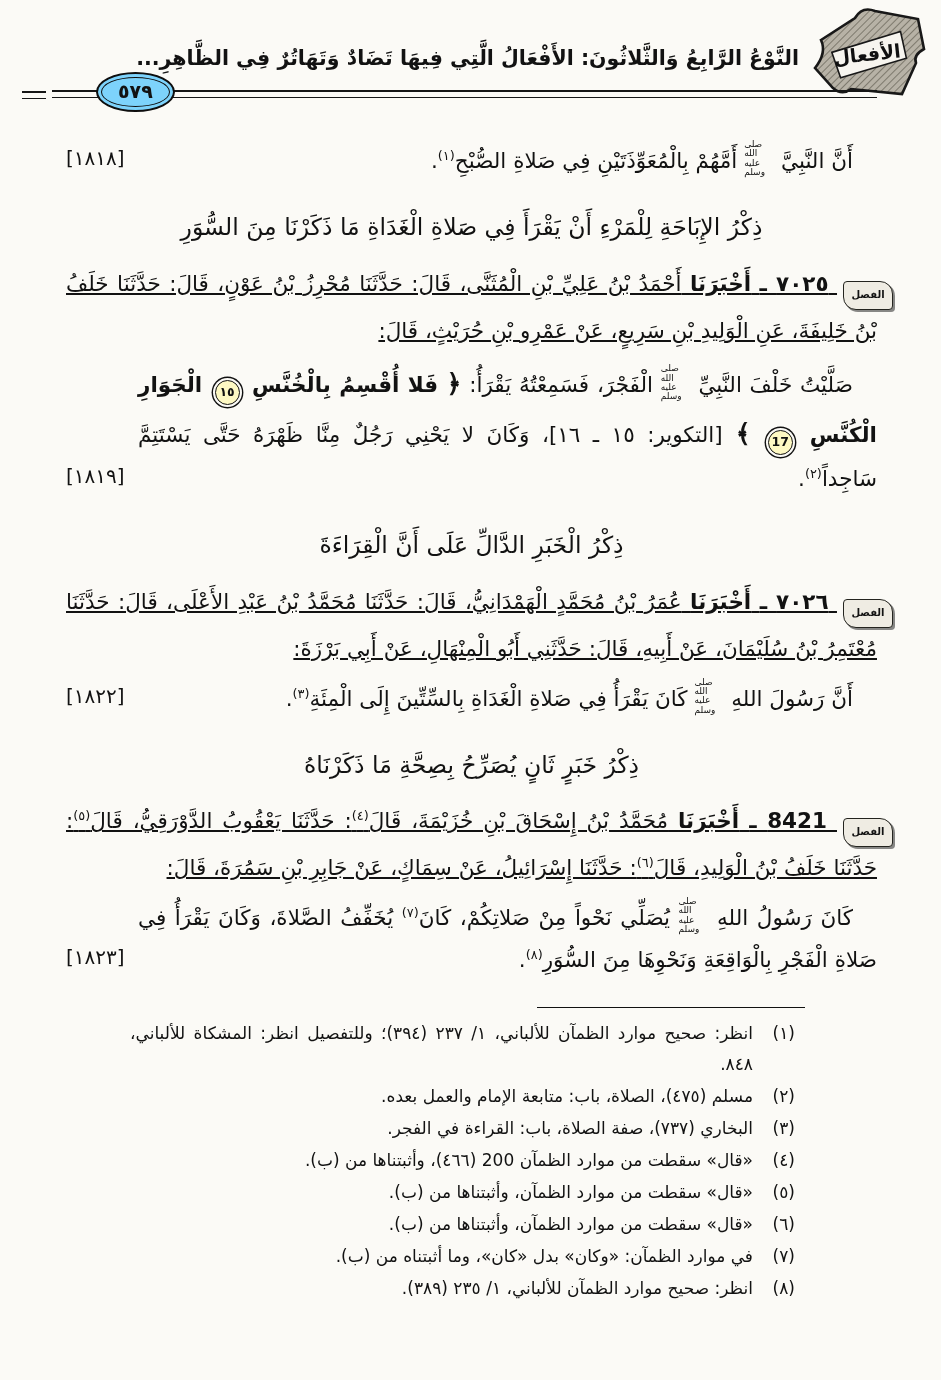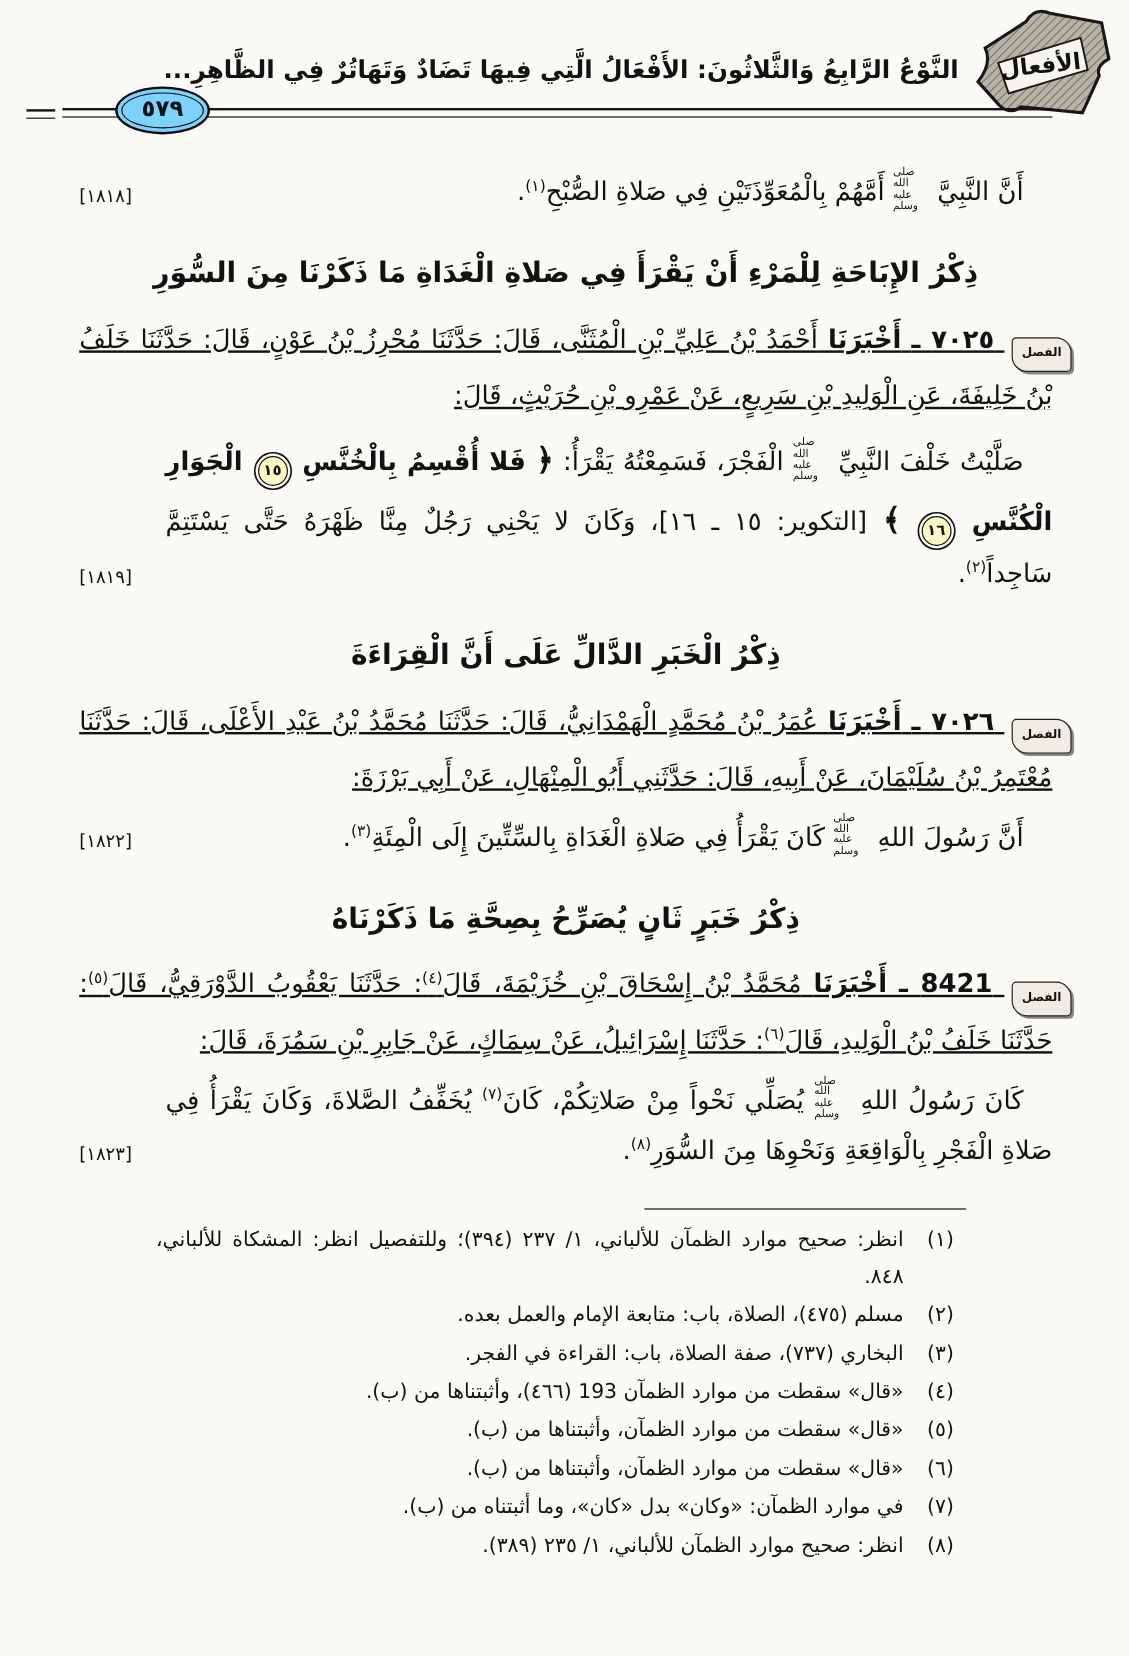--- a/index.html
+++ b/index.html
@@ -31,25 +31,25 @@
   .pagenum-inner{
     display:block;border:1.2px solid #0e0e0e;border-radius:50%;
     padding:2px 16px 3px;font-size:19px;font-weight:bold;line-height:1.2;
   }
   
   .body{padding:12px 64px 0 66px;font-size:21.5px;line-height:1.95;text-align:justify;}
   .para{margin:8px 0;position:relative;}
   .matn{text-indent:24px;}
   .has-ref{padding-left:72px;}
   .ref{
-    position:absolute;left:0;bottom:4px;font-size:15px;
+    position:absolute;left:0;bottom:4px;font-size:20px;
     text-indent:0;letter-spacing:.5px;white-space:nowrap;
   }
   .heading{
-    text-align:center;font-weight:bold;font-size:23.5px;
+    text-align:center;font-weight:normal;font-size:23.5px;
     margin:24px 0 14px;line-height:1.8;text-indent:0;
   }
   .isnad{margin:10px 0 2px;text-decoration:underline;}
   .hnum,.opener{font-weight:bold;}
   sup.fnmark{font-size:.6em;line-height:0;vertical-align:super;font-weight:normal;}
   .saw{
     display:inline-block;width:30px;font-size:9px;line-height:1.05;
     text-align:left;vertical-align:-7px;font-weight:normal;text-indent:0;
   }
   .quran{font-weight:bold;}
@@ -118,21 +118,21 @@
       <b class="opener">أَخْبَرَنَا</b>
       <span>أَحْمَدُ بْنُ عَلِيِّ بْنِ الْمُثَنَّى، قَالَ: حَدَّثَنَا مُحْرِزُ بْنُ عَوْنٍ، قَالَ: حَدَّثَنَا خَلَفُ بْنُ خَلِيفَةَ، عَنِ الْوَلِيدِ بْنِ سَرِيعٍ، عَنْ عَمْرِو بْنِ حُرَيْثٍ، قَالَ:</span>
     </p>
     <p class="para matn has-ref">
       <span>صَلَّيْتُ خَلْفَ النَّبِيِّ <span class="saw">صلى الله عليه وسلم</span> الْفَجْرَ، فَسَمِعْتُهُ يَقْرَأُ:</span>
       <span class="quran">
         <span class="qmark">﴿</span>
         <span>فَلا أُقْسِمُ بِالْخُنَّسِ</span>
         <span class="ayah">١٥</span>
         <span>الْجَوَارِ الْكُنَّسِ</span>
-        <span class="ayah">١٦</span>
+        <span class="ayah">17</span>
         <span class="qmark">﴾</span>
       </span>
       <span>[التكوير: ١٥ ـ ١٦]، وَكَانَ لا يَحْنِي رَجُلٌ مِنَّا ظَهْرَهُ حَتَّى يَسْتَتِمَّ سَاجِداً<sup class="fnmark">(٢)</sup>.</span>
       <span class="ref">[١٨١٩]</span>
     </p>
 
     <h2 class="heading">
       <span>ذِكْرُ الْخَبَرِ الدَّالِّ عَلَى أَنَّ الْقِرَاءَةَ</span><br>
     </h2>
 
@@ -170,21 +170,21 @@
       <div class="fn-row">
         <span class="fn-num">(٢)</span>
         <span class="fn-text">مسلم (٤٧٥)، الصلاة، باب: متابعة الإمام والعمل بعده.</span>
       </div>
       <div class="fn-row">
         <span class="fn-num">(٣)</span>
         <span class="fn-text">البخاري (٧٣٧)، صفة الصلاة، باب: القراءة في الفجر.</span>
       </div>
       <div class="fn-row">
         <span class="fn-num">(٤)</span>
-        <span class="fn-text">«قال» سقطت من موارد الظمآن 193 (٤٦٦)، وأثبتناها من (ب).</span>
+        <span class="fn-text">«قال» سقطت من موارد الظمآن 200 (٤٦٦)، وأثبتناها من (ب).</span>
       </div>
       <div class="fn-row">
         <span class="fn-num">(٥)</span>
         <span class="fn-text">«قال» سقطت من موارد الظمآن، وأثبتناها من (ب).</span>
       </div>
       <div class="fn-row">
         <span class="fn-num">(٦)</span>
         <span class="fn-text">«قال» سقطت من موارد الظمآن، وأثبتناها من (ب).</span>
       </div>
       <div class="fn-row">

